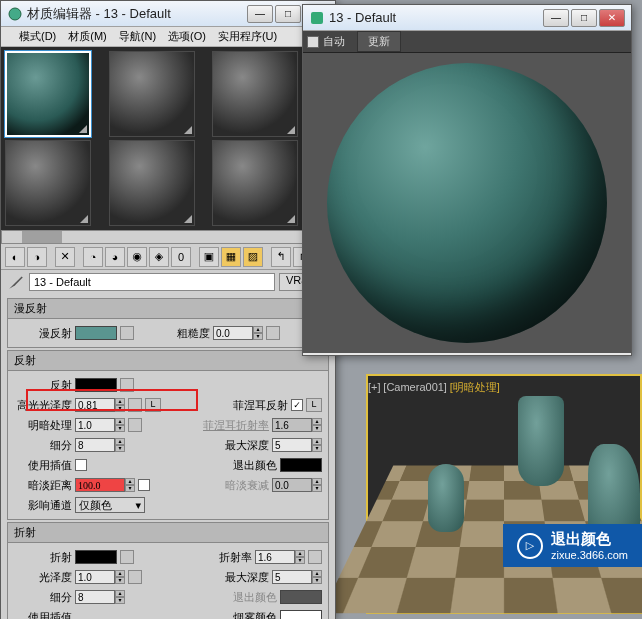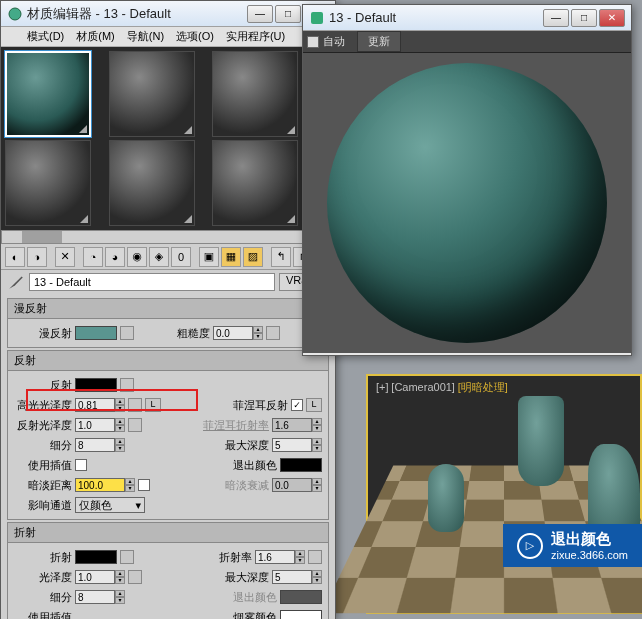--- a/index.html
+++ b/index.html
@@ -6,21 +6,21 @@
     body { background: #9a9fa5; width: 642px; height: 619px; overflow: hidden; position: relative; }
     
     .window { position: absolute; background: #e8e8e8; border: 1px solid #5a5a5a; box-shadow: 2px 2px 8px rgba(0,0,0,0.4); }
     .titlebar { background: linear-gradient(to bottom, #f2f6fb, #d6e4f4); height: 26px; display: flex; align-items: center; padding: 0 6px; border-bottom: 1px solid #a0a0a0; }
     .titlebar .icon { width: 16px; height: 16px; margin-right: 4px; }
     .titlebar .title { flex: 1; color: #222; font-size: 13px; }
     .winbtns { display: flex; gap: 2px; }
     .winbtn { width: 26px; height: 18px; background: linear-gradient(to bottom,#f5f5f5,#d5d5d5); border: 1px solid #888; border-radius: 2px; display:flex; align-items:center; justify-content:center; font-size:10px; }
     .winbtn.close { background: linear-gradient(to bottom,#e07878,#c94040); color:#fff; }
     
-    .menubar { background: #e2e2e2; height: 20px; display: flex; padding: 0 20px; border-bottom: 1px solid #b0b0b0; }
+    .menubar { background: #e2e2e2; height: 20px; display: flex; padding: 0 12px; border-bottom: 1px solid #b0b0b0; }
     .menubar span { padding: 2px 6px; cursor: default; }
     
     .sample-slots { background: #2a2a2a; padding: 4px; display: grid; grid-template-columns: repeat(3, 1fr); gap: 3px; }
     .sample-slot { width: 86px; height: 86px; background: radial-gradient(circle at 35% 30%, #888, #2a2a2a 70%); border: 1px solid #4a4a4a; position: relative; }
     .sample-slot.active { border: 2px solid #fff; outline: 1px solid #3a90d0; }
     .sample-slot.teal { background: radial-gradient(circle at 35% 30%, #6a9a95, #2a5a55 55%, #0c1a18 80%); }
     .sample-tri { position:absolute; bottom:2px; right:2px; width:0; height:0; border-left:8px solid transparent; border-bottom:8px solid #aaa; }
     .side-icon { width:18px; height:18px; background:#d0d0d0; border:1px solid #888; margin-bottom:1px; }
     
     .scrollbar-h { height: 14px; background: #d0d0d0; border: 1px solid #888; display:flex; }
@@ -56,21 +56,21 @@
     .combo { height:16px; border:1px solid #666; background:#d8d8d8; padding:0 3px; display:flex; align-items:center; justify-content:space-between; }
     
     .highlight-box { position:absolute; border:2px solid #e02020; pointer-events:none; z-index:50; }
     
     .preview-win { position:absolute; }
     .preview-toolbar { background:#444; height:22px; display:flex; align-items:center; padding:0 4px; border-bottom:1px solid #222; color:#ddd; }
     .preview-body { background:#555; padding:10px; display:flex; justify-content:center; }
     .big-sphere { width:280px; height:280px; border-radius:50%; background: radial-gradient(circle at 35% 30%, #6fa59e 0%, #3f7670 35%, #24504b 60%, #0b1a18 90%); box-shadow: inset -20px -30px 40px rgba(0,0,0,0.5); }
     
     .viewport { position:absolute; background:#2a2a2a; border:2px solid #e0c040; }
-    .vp-label { position:absolute; top:4px; left:8px; color:#c0c0c0; font-size:10px; }
+    .vp-label { position:absolute; top:4px; left:0; color:#c0c0c0; font-size:10px; }
     .vp-label .b { color:#d8b030; }
     .checker { position:absolute; inset:0; background:
       repeating-conic-gradient(#a89878 0% 25%, #786848 0% 50%) 50% / 80px 80px;
       transform: perspective(400px) rotateX(55deg) translateY(30px); transform-origin: center 60%; }
     .piece { position:absolute; background: radial-gradient(ellipse at 40% 30%, #72a09a, #2d5550); }
     
     .watermark { position:absolute; right:0; bottom:52px; background:#1058a8; color:#fff; padding:6px 14px; display:flex; align-items:center; gap:8px; z-index:100; }
     .watermark .url { display:flex; flex-direction:column; font-size:10px; }
     .watermark-logo { width:26px; height:26px; border:2px solid #fff; border-radius:50%; display:flex; align-items:center; justify-content:center; }
   </style>
@@ -214,21 +214,21 @@
               </div>
             </div>
           <div class="mapbtn"></div>
           <div class="lbtn">L</div>
           <span style="flex:1;"></span>
           <span>菲涅耳反射</span>
           <div class="chk">✓</div>
           <div class="lbtn">L</div>
         </div>
         <div class="prow">
-          <span class="plabel">反射光泽度</span>
+          <span class="plabel">明暗处理</span>
           <div class="spinner">
               <input value="1.0" style="">
               <div class="spbtns">
                 <div>▴</div>
                 <div>▾</div>
               </div>
             </div>
           <div class="mapbtn"></div>
           <span style="flex:1;"></span>
           <span style="color:#888;text-decoration:underline;">菲涅耳折射率</span>
@@ -262,21 +262,21 @@
         <div class="prow">
           <span class="plabel">使用插值</span>
           <div class="chk"></div>
           <span style="flex:1;"></span>
           <span>退出颜色</span>
           <div class="swatch"></div>
         </div>
         <div class="prow">
           <span class="plabel">暗淡距离</span>
           <div class="spinner spinner-w">
-              <input style="background: #fde047;" value="100.0">
+              <input style="background: #ef4444; font-family: Liberation Serif, serif;" value="100.0">
               <div class="spbtns">
                 <div>▴</div>
                 <div>▾</div>
               </div>
             </div>
           <div class="chk"></div>
           <span style="flex:1;"></span>
           <span style="color:#888;">暗淡衰减</span>
           <div class="spinner">
               <input style="background: rgb(192, 192, 192);" value="0.0">

